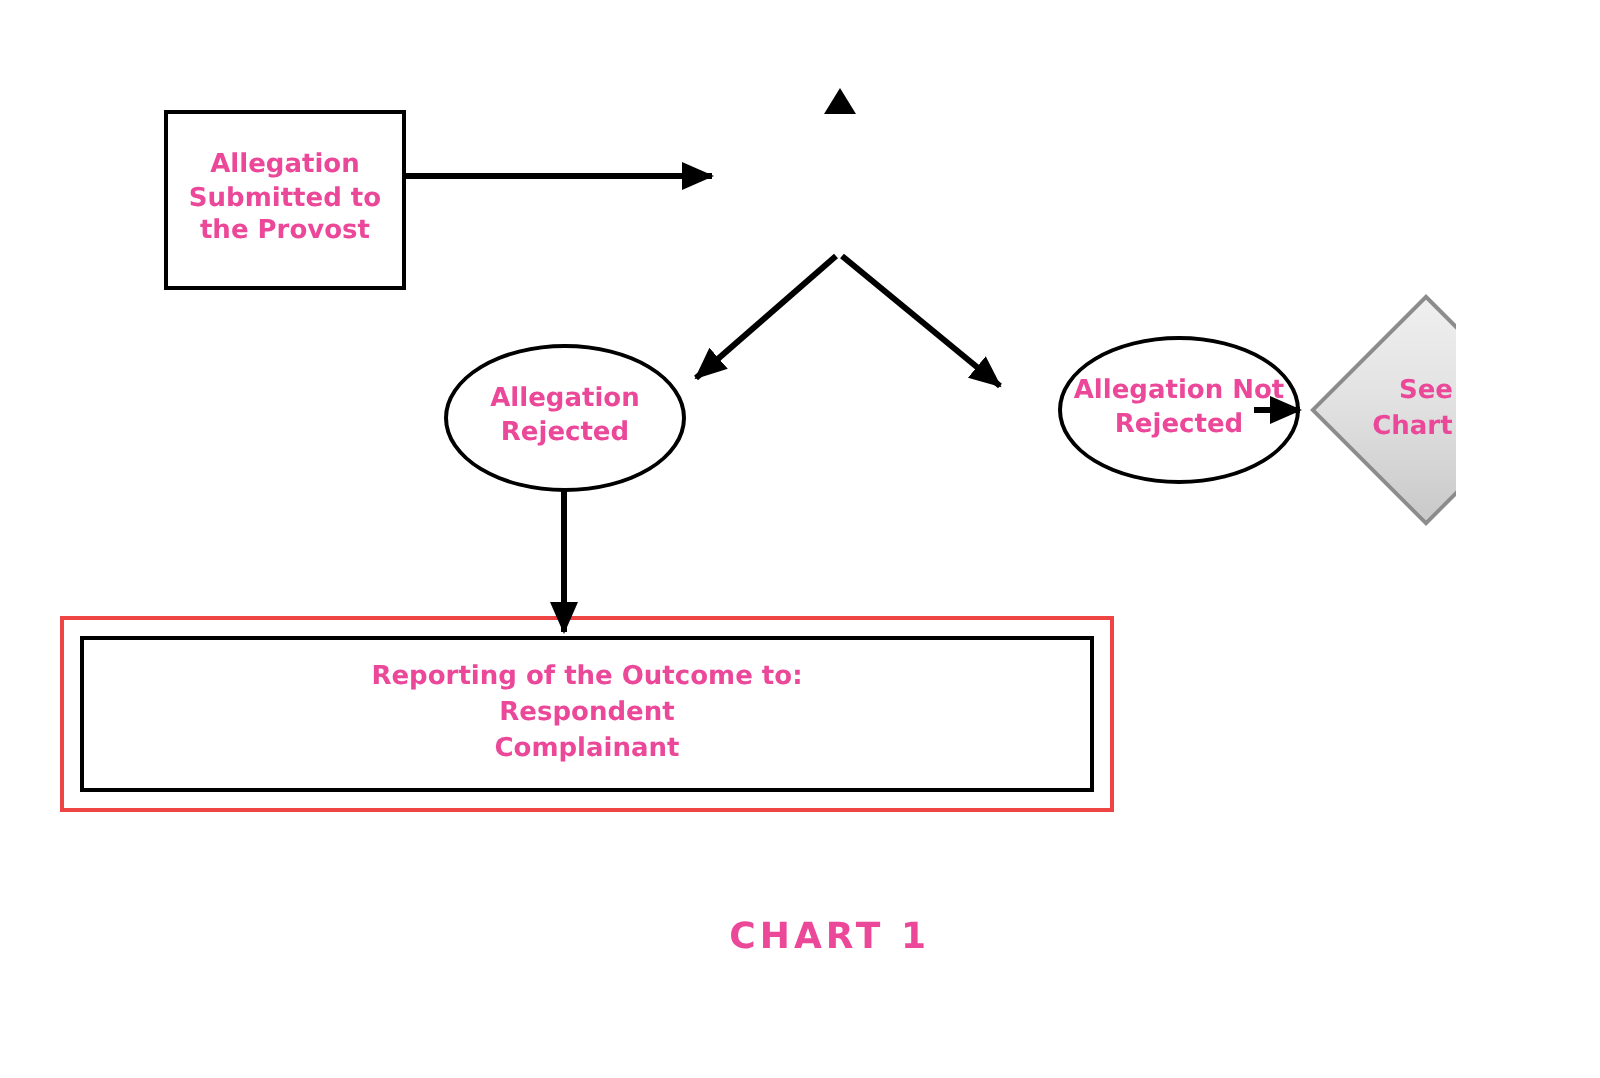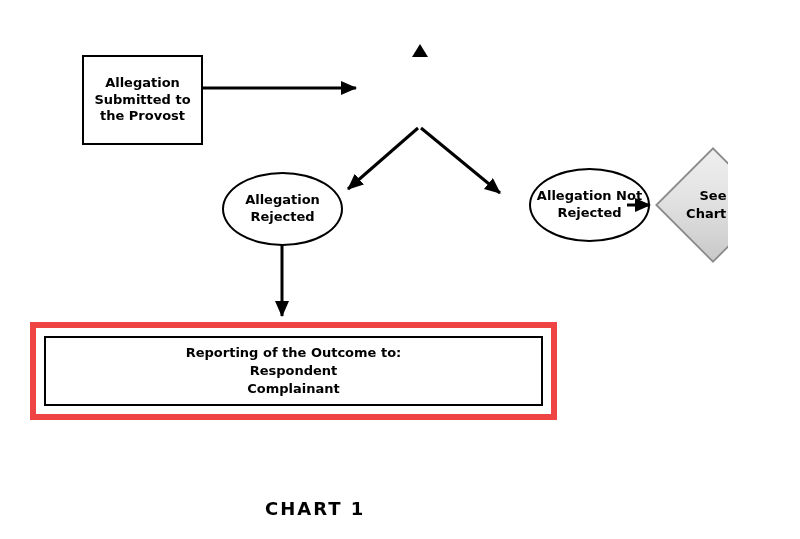--- a/index.html
+++ b/index.html
@@ -4,21 +4,21 @@
 <style>
   * { margin: 0; padding: 0; box-sizing: border-box; }
   html, body { background: #ffffff; }
   .stage {
     position: relative;
     width: 728px;
     height: 539px;
     background: #ffffff;
     font-family: "DejaVu Sans", "Liberation Sans", sans-serif;
     font-weight: bold;
-    color: #000000;
+    color: #ec4899;
     overflow: hidden;
   }
   .node {
     position: absolute;
     display: flex;
     align-items: center;
     justify-content: center;
     text-align: center;
     font-size: 13px;
     line-height: 1.3;
@@ -26,22 +26,22 @@
     background: #ffffff;
   }
   .rect { border: 2px solid #000000; }
   .ellipse { border: 2.5px solid #000000; border-radius: 50%; }
   .node-a { left: 82px;  top: 55px;  width: 121px; height: 90px; }
   .node-b { left: 359px; top: 57px;  width: 118px; height: 70px; }
   .node-c { left: 222px; top: 172px; width: 121px; height: 74px; }
   .node-d { left: 529px; top: 168px; width: 121px; height: 74px; }
   .dbox-outer {
     position: absolute;
-    left: 30px; top: 322px; width: 527px; height: 98px;
-    border: 6px solid #ef4444;
+    left: 30px; top: 308px; width: 527px; height: 98px;
+    border: 2px solid #ef4444;
     padding: 8px;
     background: #ffffff;
   }
   .dbox-inner {
     width: 100%; height: 100%;
     border: 2px solid #000000;
     display: flex; align-items: center; justify-content: center;
     text-align: center;
     font-size: 13px;
     line-height: 1.4;
@@ -67,22 +67,22 @@
     line-height: 1.35;
     white-space: pre-line;
   }
   .overlay {
     position: absolute;
     left: 0; top: 0;
     pointer-events: none;
   }
   .caption {
     position: absolute;
-    left: 265px; top: 498px; width: 200px;
-    text-align: left;
+    left: 265px; top: 458px; width: 200px;
+    text-align: right;
     font-size: 18px;
     letter-spacing: 2px;
   }
 </style>
 </head>
 <body>
 
 <div class="stage">
 
   <div class="node rect node-a">Allegation

